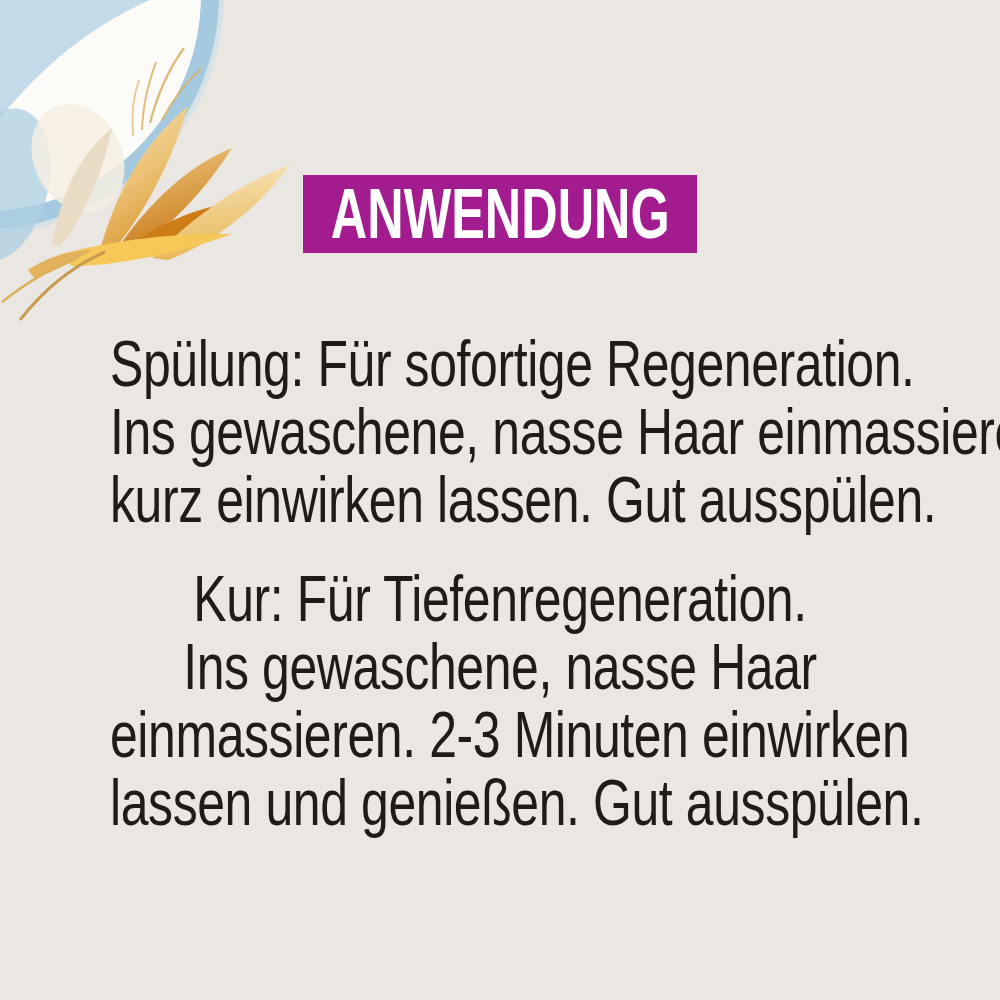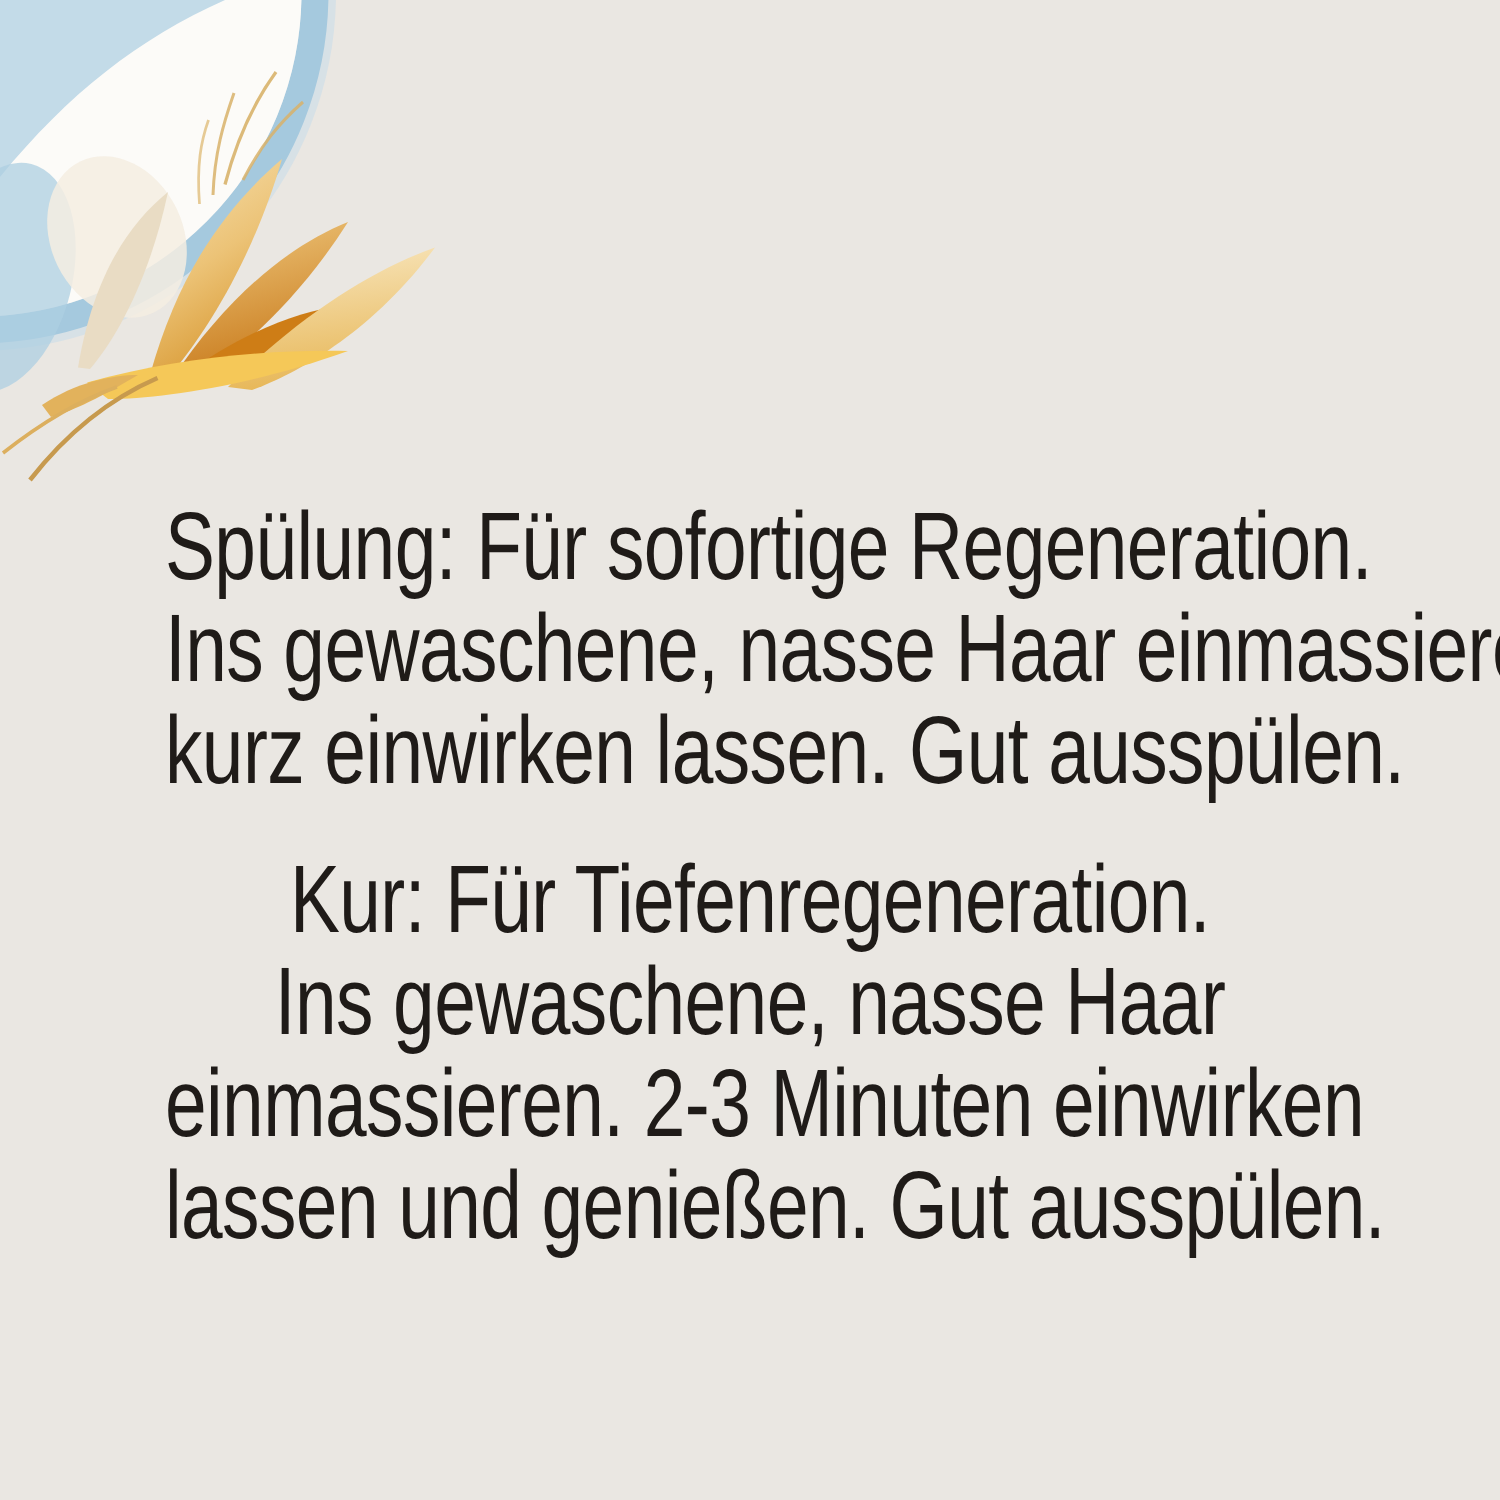--- a/index.html
+++ b/index.html
@@ -101,20 +101,23 @@
       <path d="M115,252 C150,200 190,165 232,148 C196,205 152,240 128,256 Z" fill="url(#gGold2)"></path>
       <path d="M120,252 C160,222 200,207 228,204 C185,240 148,253 130,257 Z" fill="#CE7D16"></path>
       <path d="M152,258 C200,210 248,180 290,165 C248,222 196,250 168,260 Z" fill="url(#gGold3)"></path>
       <path d="M58,255 C120,238 180,233 232,234 C165,258 105,266 72,266 Z" fill="#F5C858"></path>
       <path d="M28,270 C50,255 75,250 92,250 C62,268 45,275 34,278 Z" fill="#E2B25C"></path>
       <path d="M20,320 C45,288 75,265 105,252" stroke="#C79A4E" stroke-width="3" fill="none"></path>
       <path d="M2,302 C30,280 55,266 78,258" stroke="#DCAF5E" stroke-width="2.4" fill="none"></path>
     </g>
   </svg>
 
+  <div class="banner">
+    <span class="banner-label">ANWENDUNG</span>
+  </div>
 
   <div class="para para-1">
     <div class="line">Spülung: Für sofortige Regeneration.</div>
     <div class="line">Ins gewaschene, nasse Haar einmassieren,</div>
     <div class="line">kurz einwirken lassen. Gut ausspülen.</div>
   </div>
 
   <div class="para para-2">
     <div class="line">Kur: Für Tiefenregeneration.</div>
     <div class="line">Ins gewaschene, nasse Haar</div>

